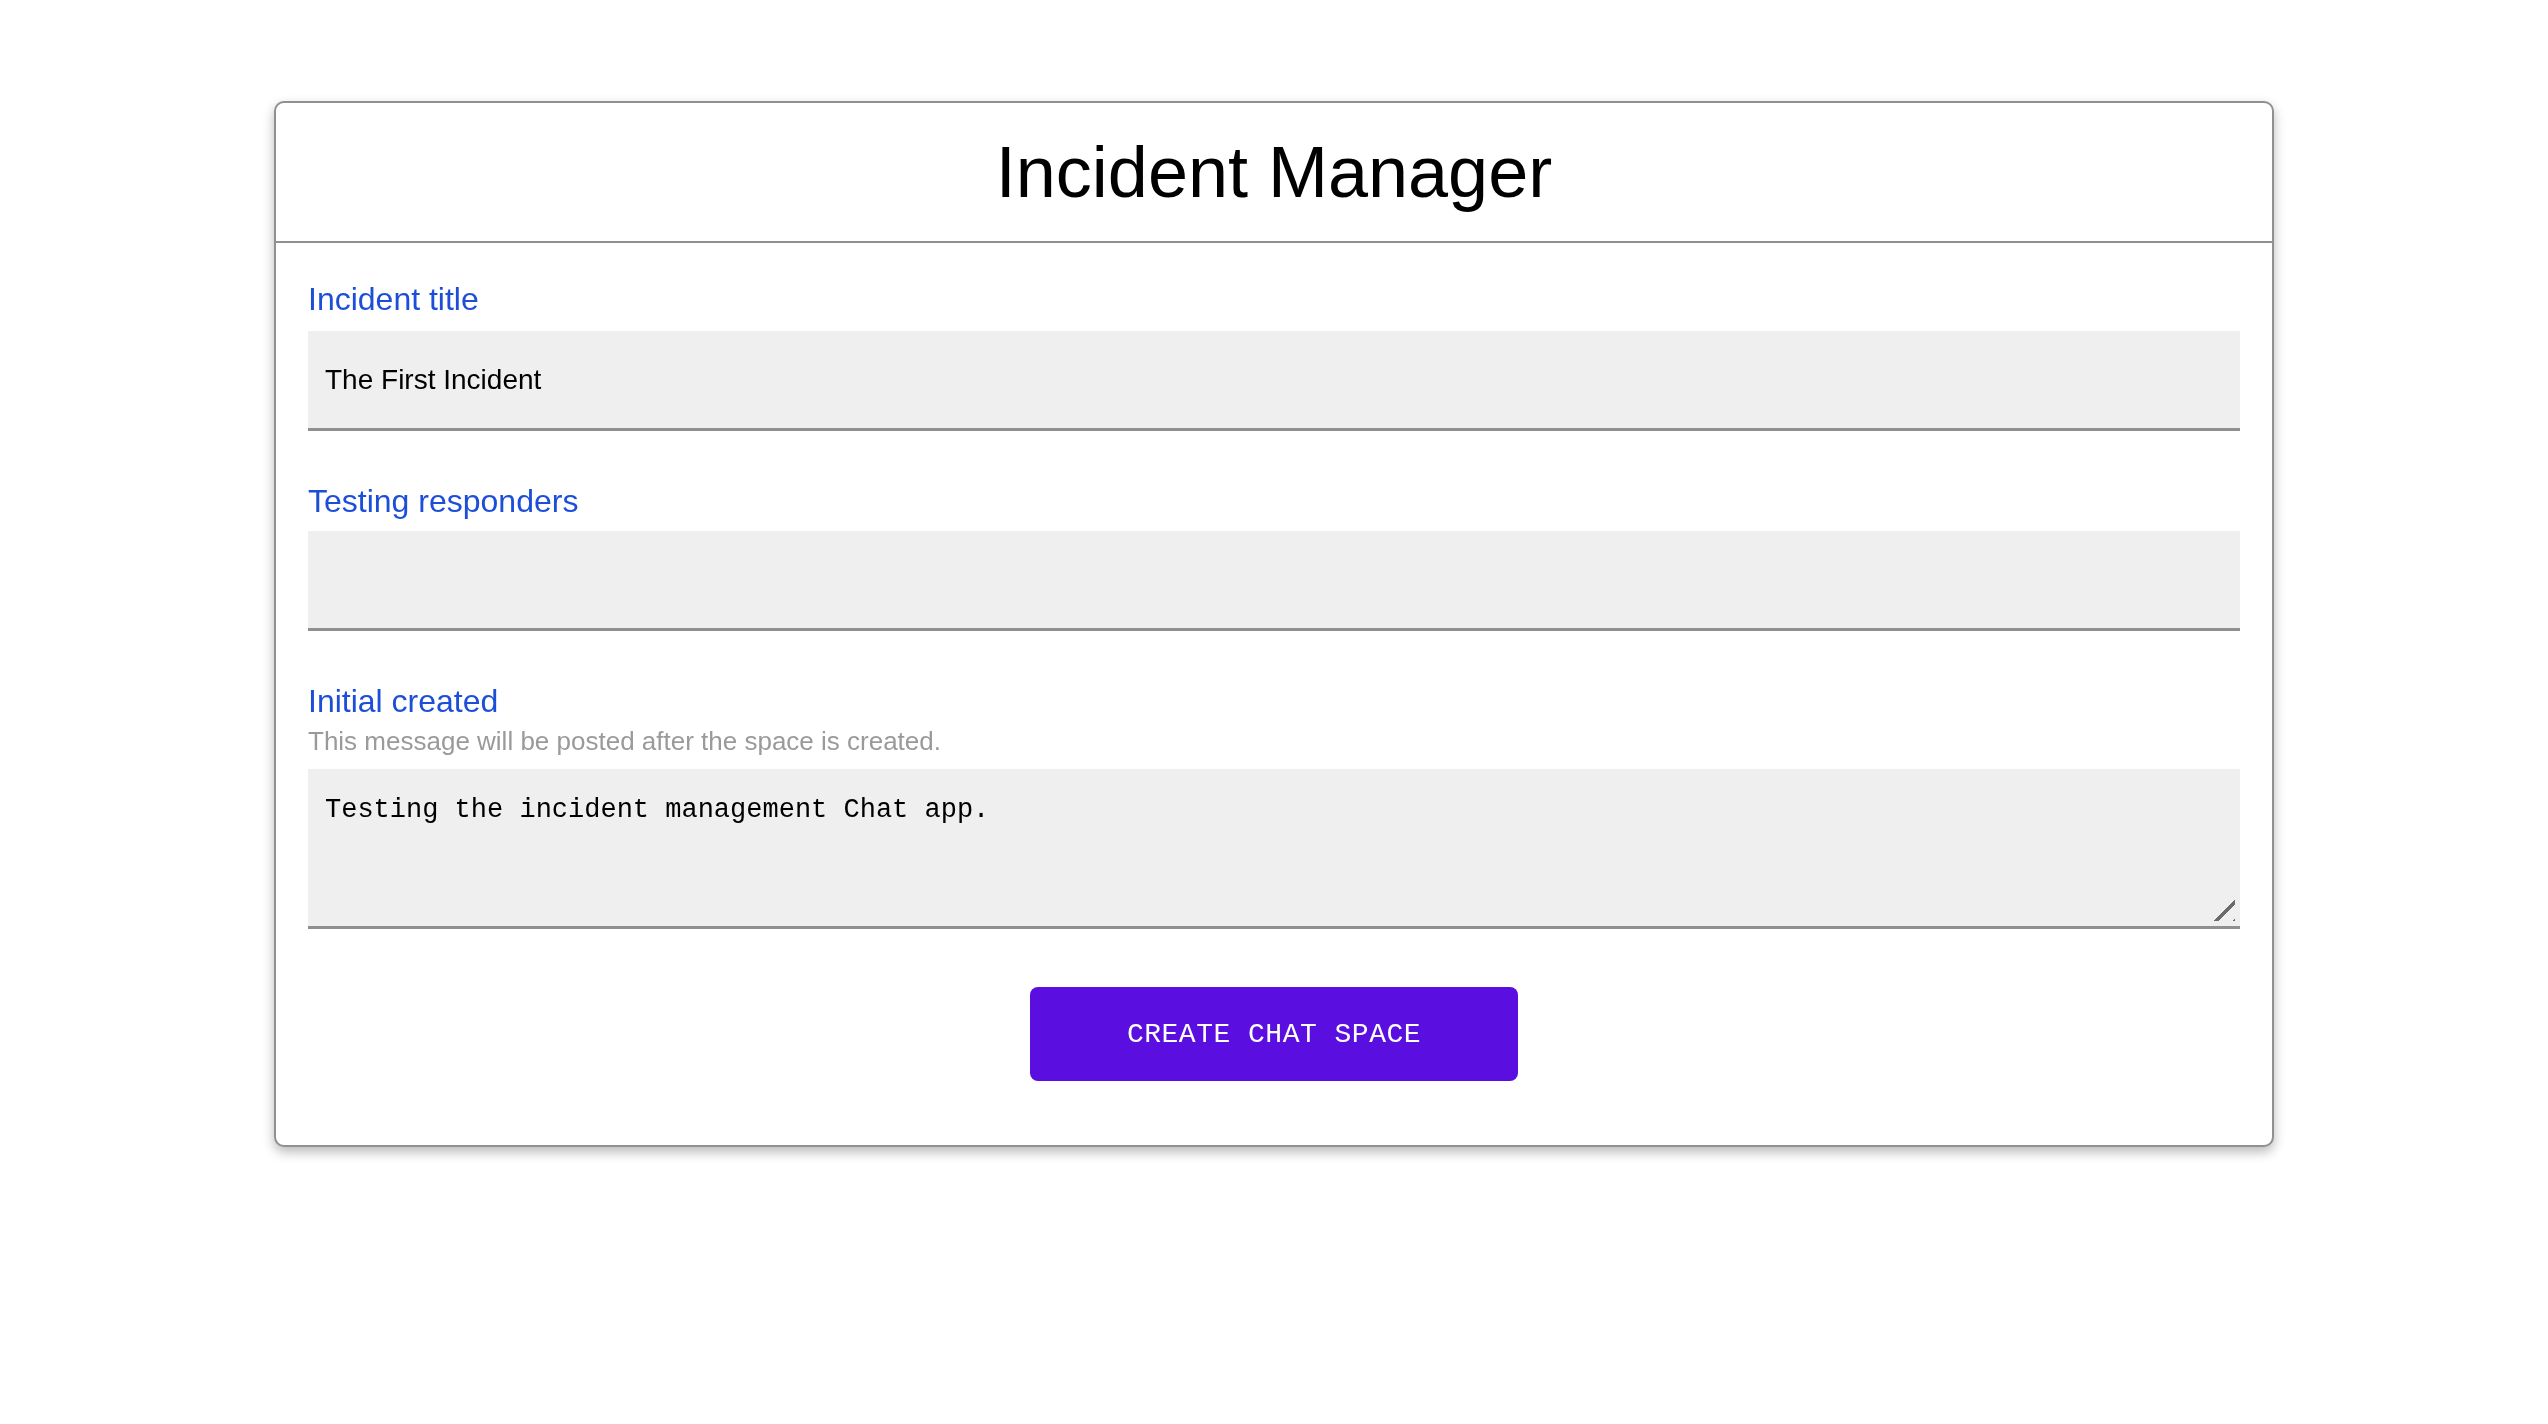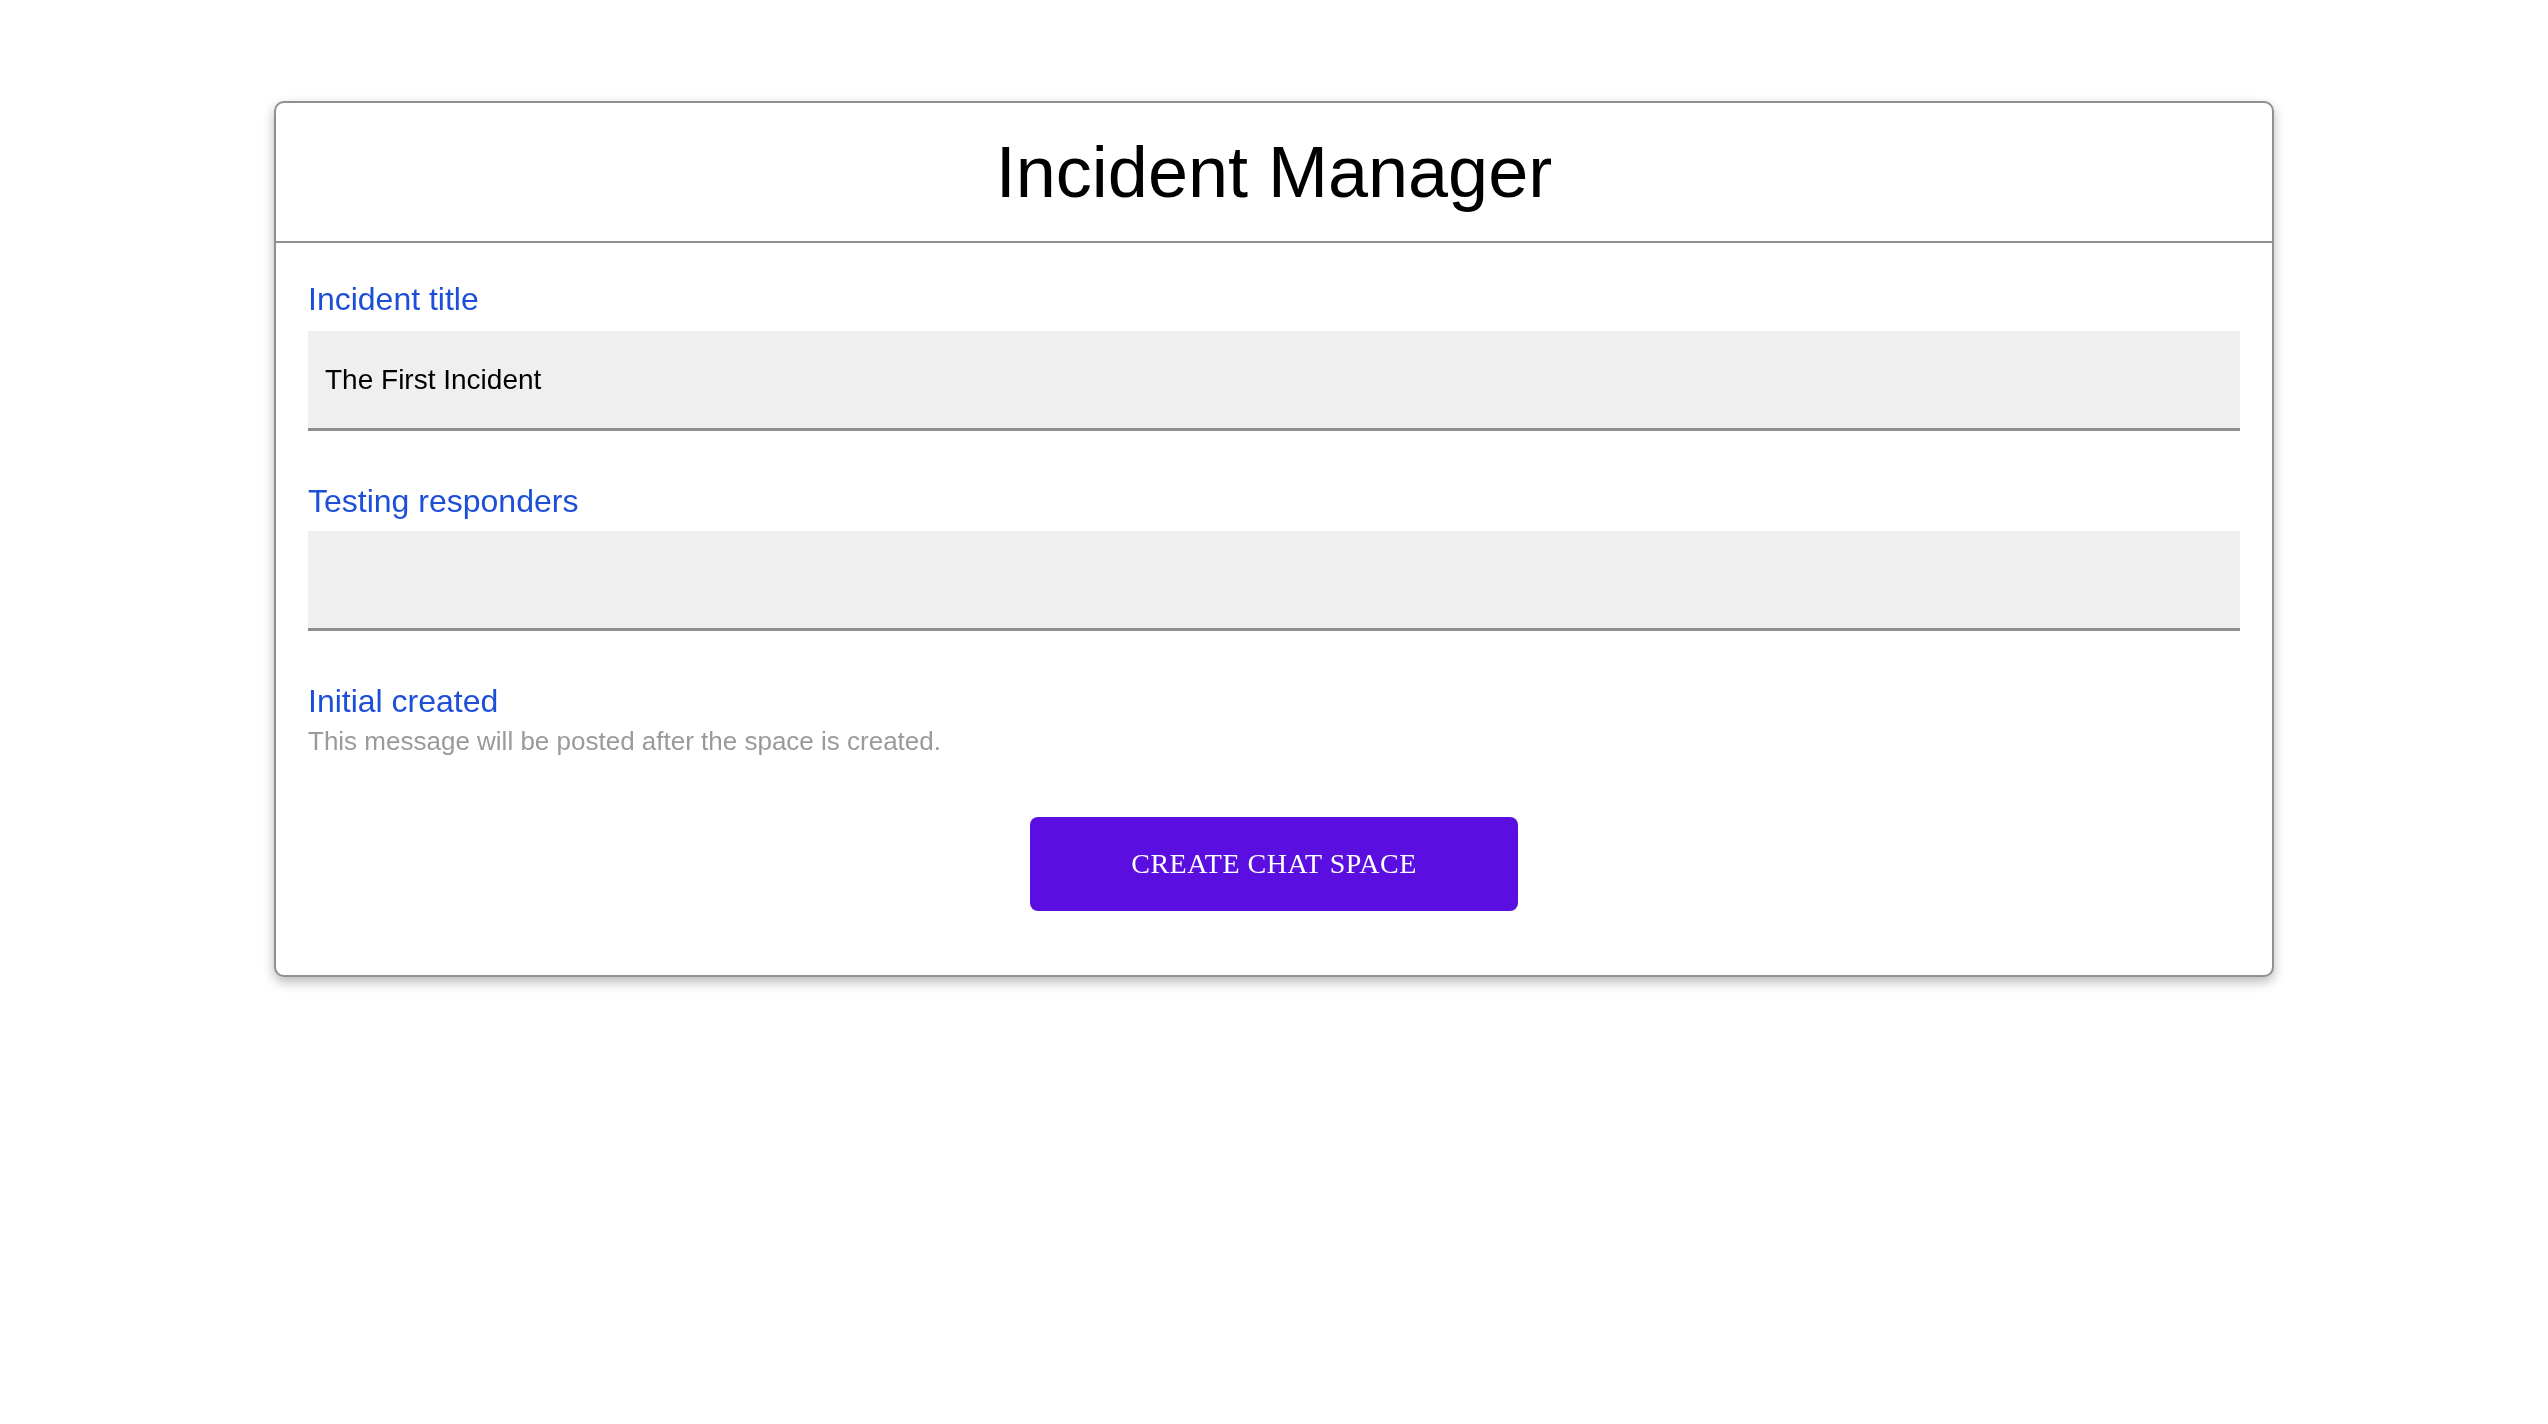--- a/index.html
+++ b/index.html
@@ -109,21 +109,21 @@
     display: flex;
     justify-content: center;
   }
   .submit-button {
     width: 488px;
     height: 94px;
     background: #5a0fe0;
     color: #ffffff;
     border: none;
     border-radius: 8px;
-    font-family: Liberation Serif, serif;
+    font-family: Liberation Mono, monospace;
     font-size: 28px;
     letter-spacing: 0.5px;
     cursor: pointer;
   }
 </style>
 </head>
 <body>
 
 <div class="page">
   <div class="card">
@@ -140,20 +140,24 @@
       </section>
 
       <section class="field">
         <label class="field-label">Testing responders</label>
         <input class="text-input after-helper" type="text" value="" style="">
       </section>
 
       <section class="field">
         <label class="field-label">Initial created</label>
         <p class="helper">This message will be posted after the space is created.</p>
+        <div class="textarea-wrap">
+          <textarea class="message-textarea" style="">Testing the incident management Chat app.</textarea>
+          <div class="resize-handle"></div>
+        </div>
       </section>
 
       <div class="actions">
         <button class="submit-button">CREATE CHAT SPACE</button>
       </div>
 
     </div>
   </div>
 </div>
 

